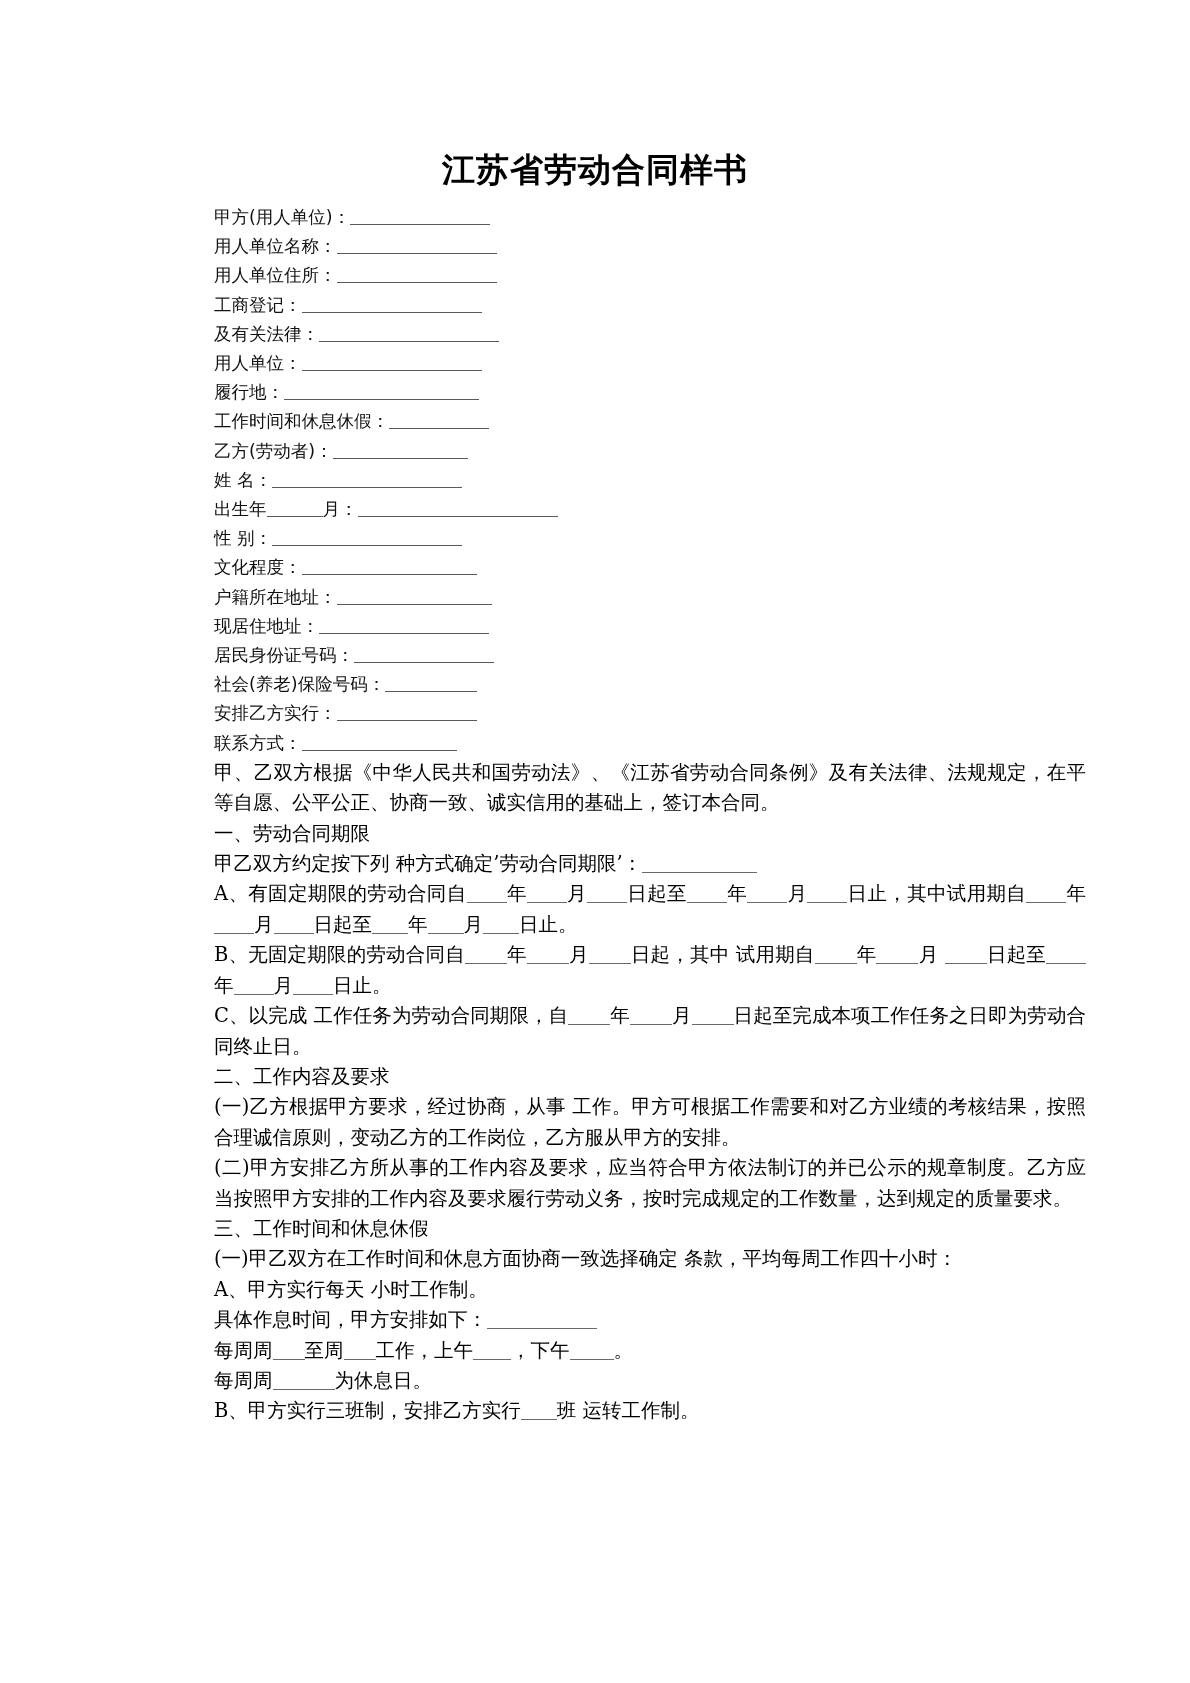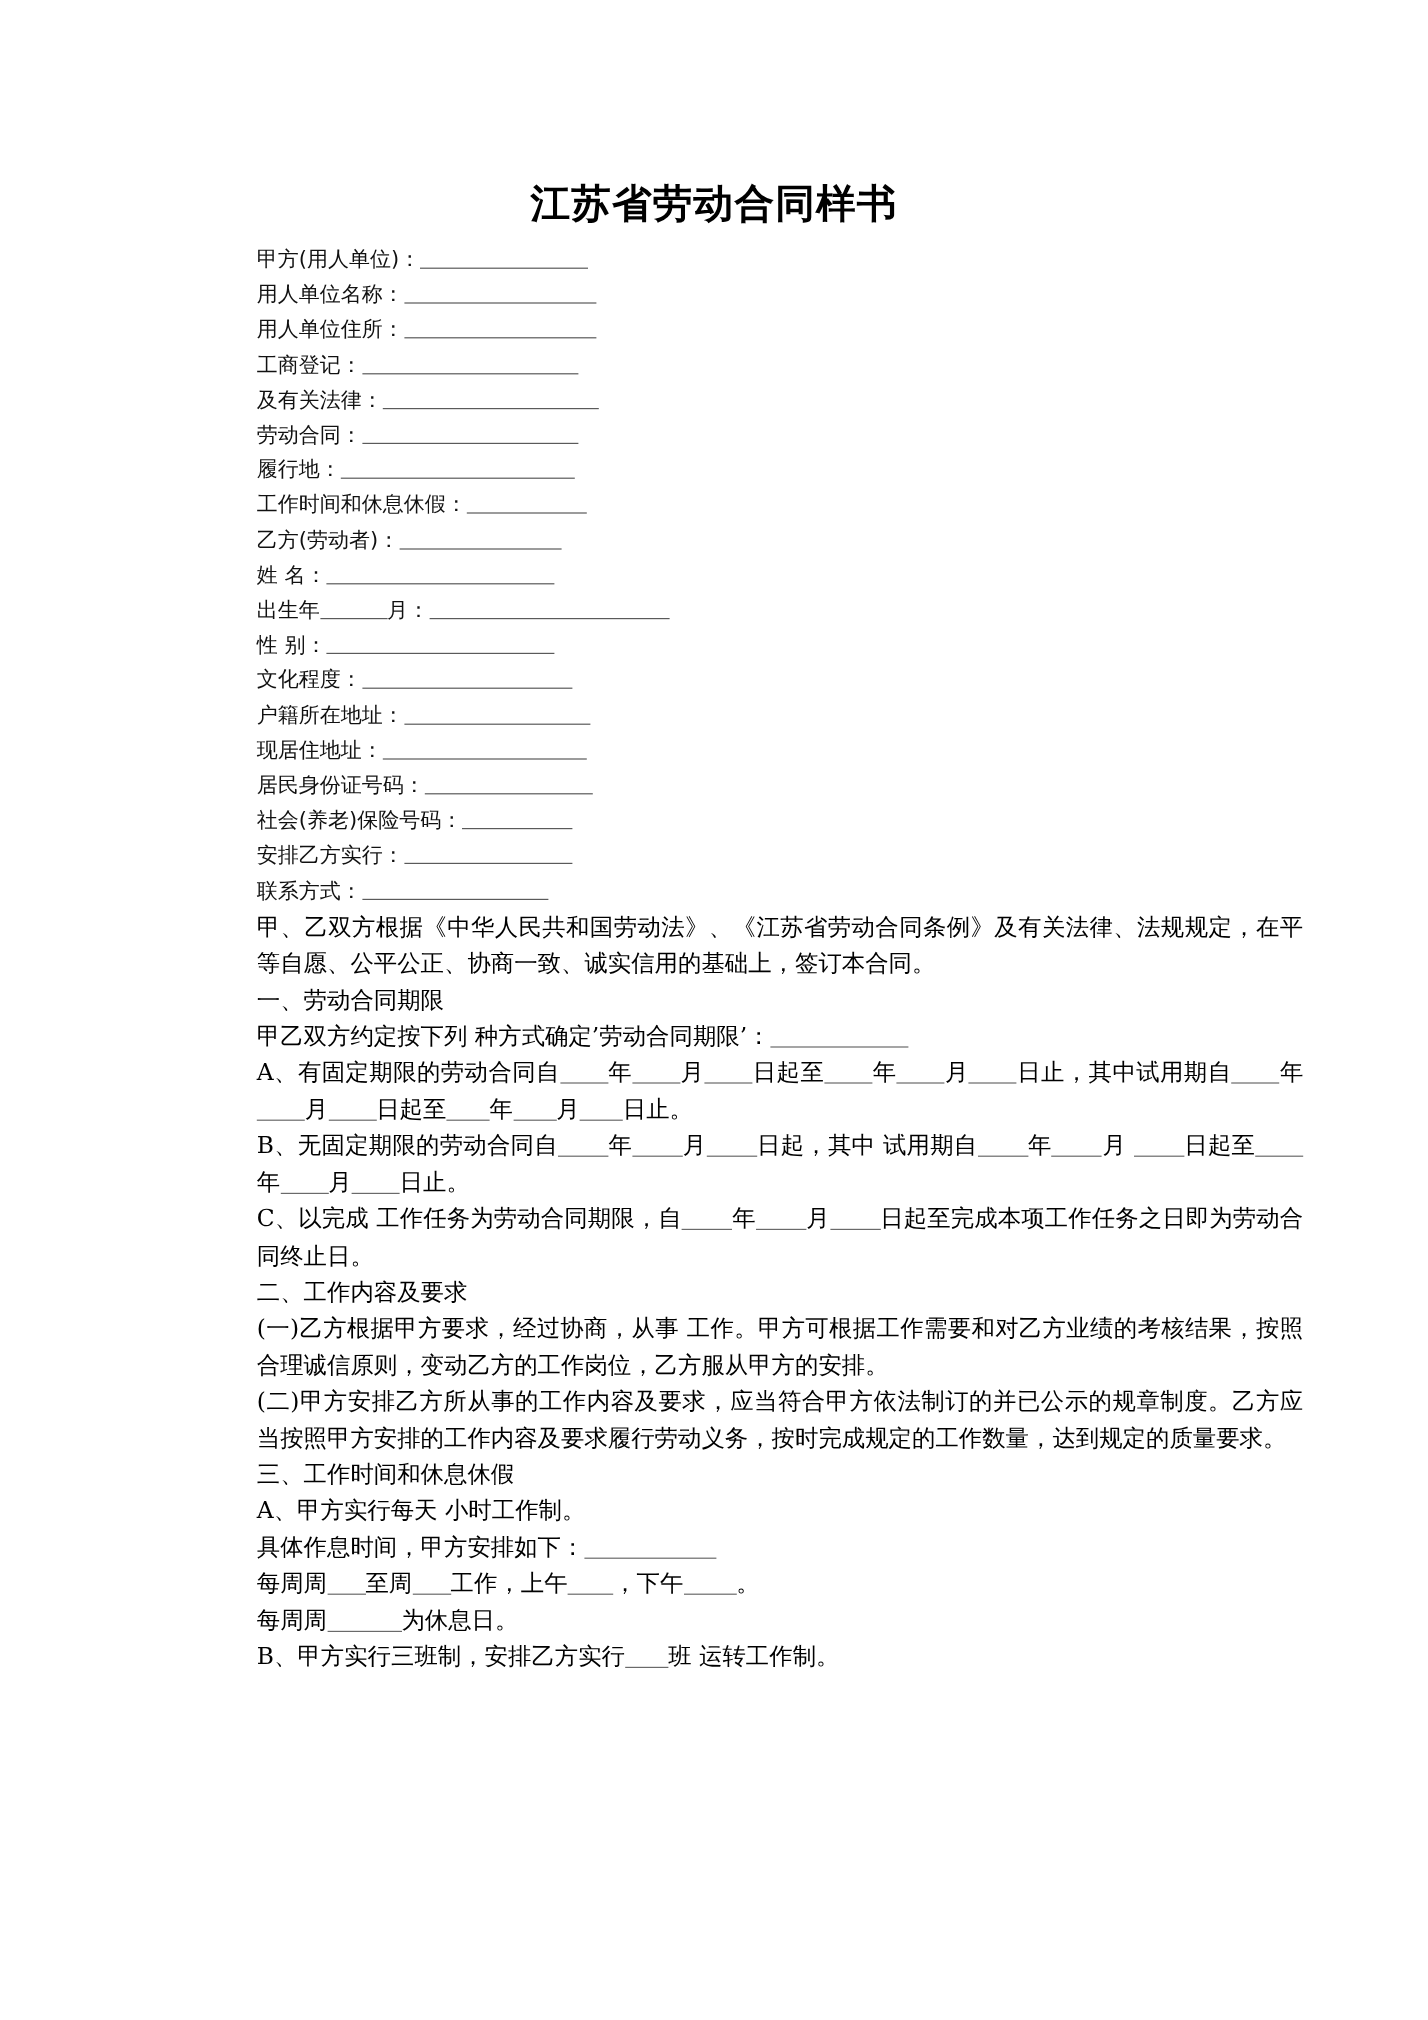--- a/index.html
+++ b/index.html
@@ -83,21 +83,21 @@
 
   <div class="doc-title">江苏省劳动合同样书</div>
 
   <div class="content">
     <div id="party-a-block">
         <div class="field-line"><span>甲方(用人单位)：</span><span class="blank" style="width: 140px;"></span></div>
         <div class="field-line"><span>用人单位名称：</span><span class="blank" style="width: 160px;"></span></div>
         <div class="field-line"><span>用人单位住所：</span><span class="blank" style="width: 160px;"></span></div>
         <div class="field-line"><span>工商登记：</span><span class="blank" style="width: 180px;"></span></div>
         <div class="field-line"><span>及有关法律：</span><span class="blank" style="width: 180px;"></span></div>
-        <div class="field-line"><span>劳动合同：</span><span class="blank" style="width: 180px;"></span></div>
+        <div class="field-line"><span>用人单位：</span><span class="blank" style="width: 180px;"></span></div>
         <div class="field-line"><span>履行地：</span><span class="blank" style="width: 195px;"></span></div>
         <div class="field-line"><span>工作时间和休息休假：</span><span class="blank" style="width: 100px;"></span></div>
       </div>
     <div id="party-b-block">
         <div class="field-line"><span>乙方(劳动者)：</span><span class="blank" style="width: 135px;"></span></div>
         <div class="field-line"><span>姓  名：</span><span class="blank" style="width: 190px;"></span></div>
         <div class="field-line"><span>出生年</span><span class="blank" style="width: 56px;"></span><span>月：</span><span class="blank" style="width: 200px;"></span></div>
         <div class="field-line"><span>性  别：</span><span class="blank" style="width: 190px;"></span></div>
         <div class="field-line"><span>文化程度：</span><span class="blank" style="width: 175px;"></span></div>
         <div class="field-line"><span>户籍所在地址：</span><span class="blank" style="width: 155px;"></span></div>
@@ -113,20 +113,21 @@
     <div id="sections-block">
         <p class="para">一、劳动合同期限</p>
         <p class="para"><span>甲乙双方约定按下列 种方式确定’劳动合同期限’：</span><span class="u" style="width: 115px;"></span></p>
         <p class="para"><span>A、有固定期限的劳动合同自</span><span class="u" style="width: 40px;"></span><span>年</span><span class="u" style="width: 40px;"></span><span>月</span><span class="u" style="width: 40px;"></span><span>日起至</span><span class="u" style="width: 40px;"></span><span>年</span><span class="u" style="width: 40px;"></span><span>月</span><span class="u" style="width: 40px;"></span><span>日止，其中试用期自</span><span class="u" style="width: 40px;"></span><span>年</span><span class="u" style="width: 40px;"></span><span>月</span><span class="u" style="width: 40px;"></span><span>日起至</span><span class="u" style="width: 36px;"></span><span>年</span><span class="u" style="width: 36px;"></span><span>月</span><span class="u" style="width: 36px;"></span><span>日止。</span></p>
         <p class="para"><span>B、无固定期限的劳动合同自</span><span class="u" style="width: 42px;"></span><span>年</span><span class="u" style="width: 42px;"></span><span>月</span><span class="u" style="width: 42px;"></span><span>日起，其中 试用期自</span><span class="u" style="width: 42px;"></span><span>年</span><span class="u" style="width: 42px;"></span><span>月 </span><span class="u" style="width: 42px;"></span><span>日起至</span><span class="u" style="width: 40px;"></span><span>年</span><span class="u" style="width: 40px;"></span><span>月</span><span class="u" style="width: 40px;"></span><span>日止。</span></p>
         <p class="para"><span>C、以完成 工作任务为劳动合同期限，自</span><span class="u" style="width: 42px;"></span><span>年</span><span class="u" style="width: 42px;"></span><span>月</span><span class="u" style="width: 42px;"></span><span>日起至完成本项工作任务之日即为劳动合同终止日。</span></p>
         <p class="para">二、工作内容及要求</p>
         <p class="para"><span>(一)乙方根据甲方要求，经过协商，从事 工作。甲方可根据工作需要和对乙方业绩的考核结果，按照合理诚信原则，变动乙方的工作岗位，乙方服从甲方的安排。</span></p>
         <p class="para"><span>(二)甲方安排乙方所从事的工作内容及要求，应当符合甲方依法制订的并已公示的规章制度。乙方应当按照甲方安排的工作内容及要求履行劳动义务，按时完成规定的工作数量，达到规定的质量要求。</span></p>
         <p class="para">三、工作时间和休息休假</p>
+        <p class="para"><span>(一)甲乙双方在工作时间和休息方面协商一致选择确定 条款，平均每周工作四十小时：</span></p>
         <p class="para"><span>A、甲方实行每天 小时工作制。</span></p>
         <p class="para"><span>具体作息时间，甲方安排如下：</span><span class="u" style="width: 110px;"></span></p>
         <p class="para"><span>每周周</span><span class="u" style="width: 32px;"></span><span>至周</span><span class="u" style="width: 32px;"></span><span>工作，上午</span><span class="u" style="width: 38px;"></span><span>，下午</span><span class="u" style="width: 44px;"></span><span>。</span></p>
         <p class="para"><span>每周周</span><span class="u" style="width: 62px;"></span><span>为休息日。</span></p>
         <p class="para"><span>B、甲方实行三班制，安排乙方实行</span><span class="u" style="width: 36px;"></span><span>班 运转工作制。</span></p>
       </div>
   </div>
 
 </div>
 

